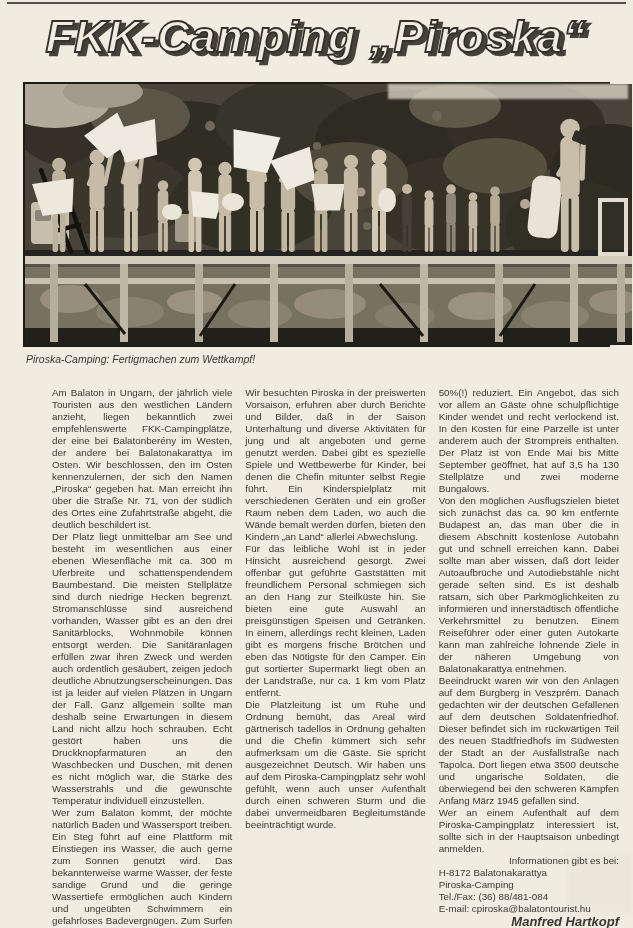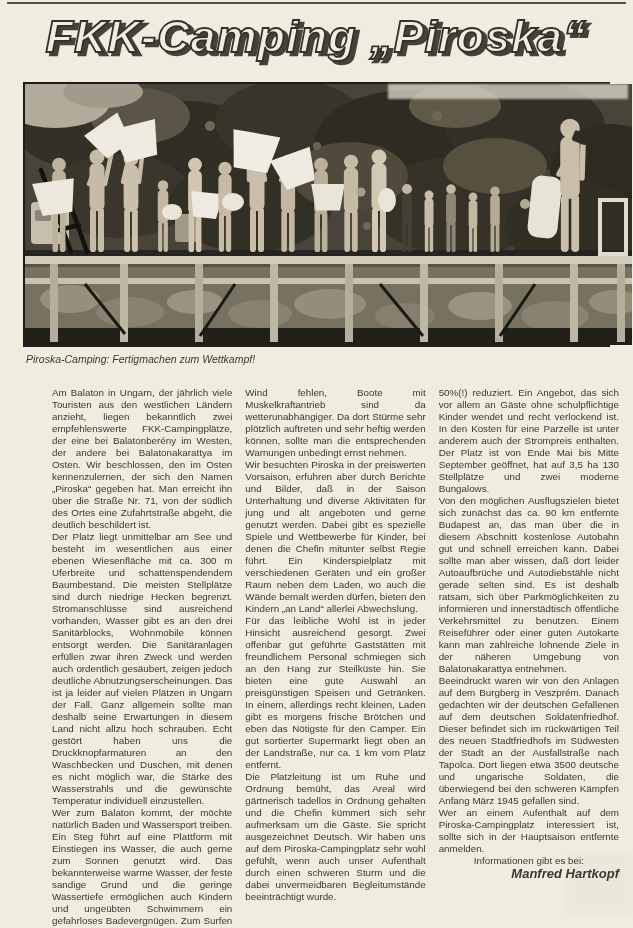--- a/index.html
+++ b/index.html
@@ -67,21 +67,21 @@
     padding:9px 14px 0 14px;
     position:relative;z-index:1;margin-left:38px;
   }
   .col{
     flex:1;min-width:0;
     font-size:9.8px;line-height:12px;
     text-align:justify;
     hyphens:auto;-webkit-hyphens:auto;
   }
   .col p{margin:0;}
-  .info-intro{text-align:center;}
+  .info-intro{text-align:right;}
   .contact-line{text-align:left;}
   .author{
     font-weight:bold;font-style:italic;
     text-align:right;font-size:13px;margin-top:1px;
   }
 </style>
 </head>
 <body>
 
 <div class="page">
@@ -242,28 +242,33 @@
     <figcaption>Piroska-Camping: Fertigmachen zum Wettkampf!</figcaption>
   </figure>
 
   <main class="columns">
     <div class="col">
       <p>Am Balaton in Ungarn, der jährlich viele Touristen aus den westlichen Ländern anzieht, liegen bekanntlich zwei empfehlenswerte FKK-Campingplätze, der eine bei Balatonberény im Westen, der andere bei Balatonakarattya im Osten. Wir beschlossen, den im Osten kennenzulernen, der sich den Namen „Piroska“ gegeben hat. Man erreicht ihn über die Straße Nr. 71, von der südlich des Ortes eine Zufahrtstraße abgeht, die deutlich beschildert ist.</p>
       <p>Der Platz liegt unmittelbar am See und besteht im wesentlichen aus einer ebenen Wiesenfläche mit ca. 300 m Uferbreite und schattenspendendem Baumbestand. Die meisten Stellplätze sind durch niedrige Hecken begrenzt. Stromanschlüsse sind ausreichend vorhanden, Wasser gibt es an den drei Sanitärblocks, Wohnmobile können entsorgt werden. Die Sanitäranlagen erfüllen zwar ihren Zweck und werden auch ordentlich gesäubert, zeigen jedoch deutliche Abnutzungserscheinungen. Das ist ja leider auf vielen Plätzen in Ungarn der Fall. Ganz allgemein sollte man deshalb seine Erwartungen in diesem Land nicht allzu hoch schrauben. Echt gestört haben uns die Druckknopfarmaturen an den Waschbecken und Duschen, mit denen es nicht möglich war, die Stärke des Wasserstrahls und die gewünschte Temperatur individuell einzustellen.</p>
       <p>Wer zum Balaton kommt, der möchte natürlich Baden und Wassersport treiben. Ein Steg führt auf eine Plattform mit Einstiegen ins Wasser, die auch gerne zum Sonnen genutzt wird. Das bekannterweise warme Wasser, der feste sandige Grund und die geringe Wassertiefe ermöglichen auch Kindern und ungeübten Schwimmern ein gefahrloses Badevergnügen. Zum Surfen dürfte manchmal der</p>
     </div>
     <div class="col">
-      <p>Wind fehlen, Boote mit Muskelkraftantrieb sind da wetterunabhängiger. Da dort Stürme sehr plötzlich auftreten und sehr heftig werden können, sollte man die entsprechenden Warnungen unbedingt ernst nehmen.</p>
       <p>Wir besuchten Piroska in der preiswerten Vorsaison, erfuhren aber durch Berichte und Bilder, daß in der Saison Unterhaltung und diverse Aktivitäten für jung und alt angeboten und gerne genutzt werden. Dabei gibt es spezielle Spiele und Wettbewerbe für Kinder, bei denen die Chefin mitunter selbst Regie führt. Ein Kinderspielplatz mit verschiedenen Geräten und ein großer Raum neben dem Laden, wo auch die Wände bemalt werden dürfen, bieten den Kindern „an Land“ allerlei Abwechslung.</p>
       <p>Für das leibliche Wohl ist in jeder Hinsicht ausreichend gesorgt. Zwei offenbar gut geführte Gaststätten mit freundlichem Personal schmiegen sich an den Hang zur Steilküste hin. Sie bieten eine gute Auswahl an preisgünstigen Speisen und Getränken. In einem, allerdings recht kleinen, Laden gibt es morgens frische Brötchen und eben das Nötigste für den Camper. Ein gut sortierter Supermarkt liegt oben an der Landstraße, nur ca. 1 km vom Platz entfernt.</p>
       <p>Die Platzleitung ist um Ruhe und Ordnung bemüht, das Areal wird gärtnerisch tadellos in Ordnung gehalten und die Chefin kümmert sich sehr aufmerksam um die Gäste. Sie spricht ausgezeichnet Deutsch. Wir haben uns auf dem Piroska-Campingplatz sehr wohl gefühlt, wenn auch unser Aufenthalt durch einen schweren Sturm und die dabei unvermeidbaren Begleitumstände beeinträchtigt wurde.</p>
     </div>
     <div class="col">
       <p>50%(!) reduziert. Ein Angebot, das sich vor allem an Gäste ohne schulpflichtige Kinder wendet und recht verlockend ist. In den Kosten für eine Parzelle ist unter anderem auch der Strompreis enthalten. Der Platz ist von Ende Mai bis Mitte September geöffnet, hat auf 3,5 ha 130 Stellplätze und zwei moderne Bungalows.</p>
       <p>Von den möglichen Ausflugszielen bietet sich zunächst das ca. 90 km entfernte Budapest an, das man über die in diesem Abschnitt kostenlose Autobahn gut und schnell erreichen kann. Dabei sollte man aber wissen, daß dort leider Autoaufbrüche und Autodiebstähle nicht gerade selten sind. Es ist deshalb ratsam, sich über Parkmöglichkeiten zu informieren und innerstädtisch öffentliche Verkehrsmittel zu benutzen. Einem Reiseführer oder einer guten Autokarte kann man zahlreiche lohnende Ziele in der näheren Umgebung von Balatonakarattya entnehmen.</p>
       <p>Beeindruckt waren wir von den Anlagen auf dem Burgberg in Veszprém. Danach gedachten wir der deutschen Gefallenen auf dem deutschen Soldatenfriedhof. Dieser befindet sich im rückwärtigen Teil des neuen Stadtfriedhofs im Südwesten der Stadt an der Ausfallstraße nach Tapolca. Dort liegen etwa 3500 deutsche und ungarische Soldaten, die überwiegend bei den schweren Kämpfen Anfang März 1945 gefallen sind.</p>
-      <p>Wer an einem Aufenthalt auf dem Piroska-Campingplatz interessiert ist, sollte sich in der Hauptsaison entfernte anmelden.</p>
+      <p>Wer an einem Aufenthalt auf dem Piroska-Campingplatz interessiert ist, sollte sich in der Hauptsaison unbedingt anmelden.</p>
       <p class="info-intro">Informationen gibt es bei:</p>
+      <div class="contact">
+        <div class="contact-line">H-8172 Balatonakarattya</div>
+        <div class="contact-line">Piroska-Camping</div>
+        <div class="contact-line">Tel./Fax: (36) 88/481-084</div>
+        <div class="contact-line">E-mail: cpiroska@balatontourist.hu</div>
+      </div>
       <div class="author">Manfred Hartkopf</div>
     </div>
   </main>
 
 </div>
 
 </body></html>

